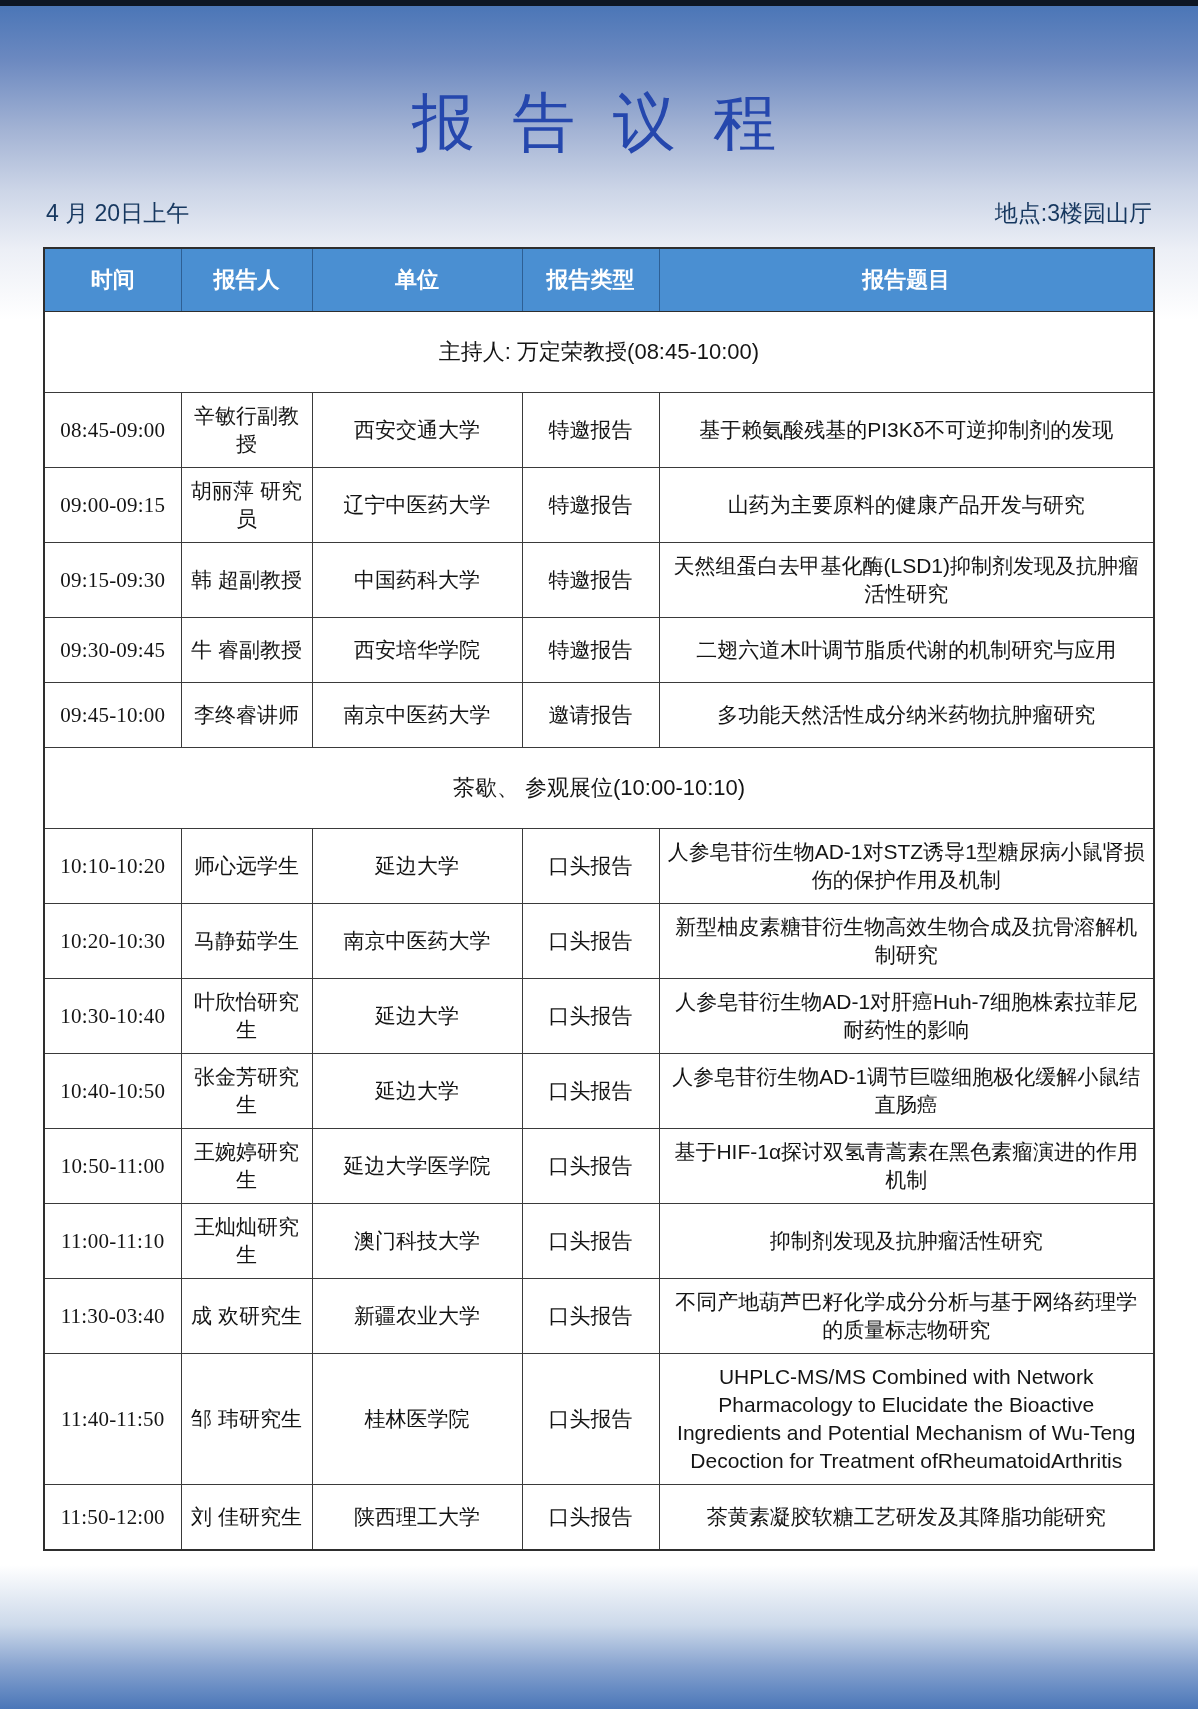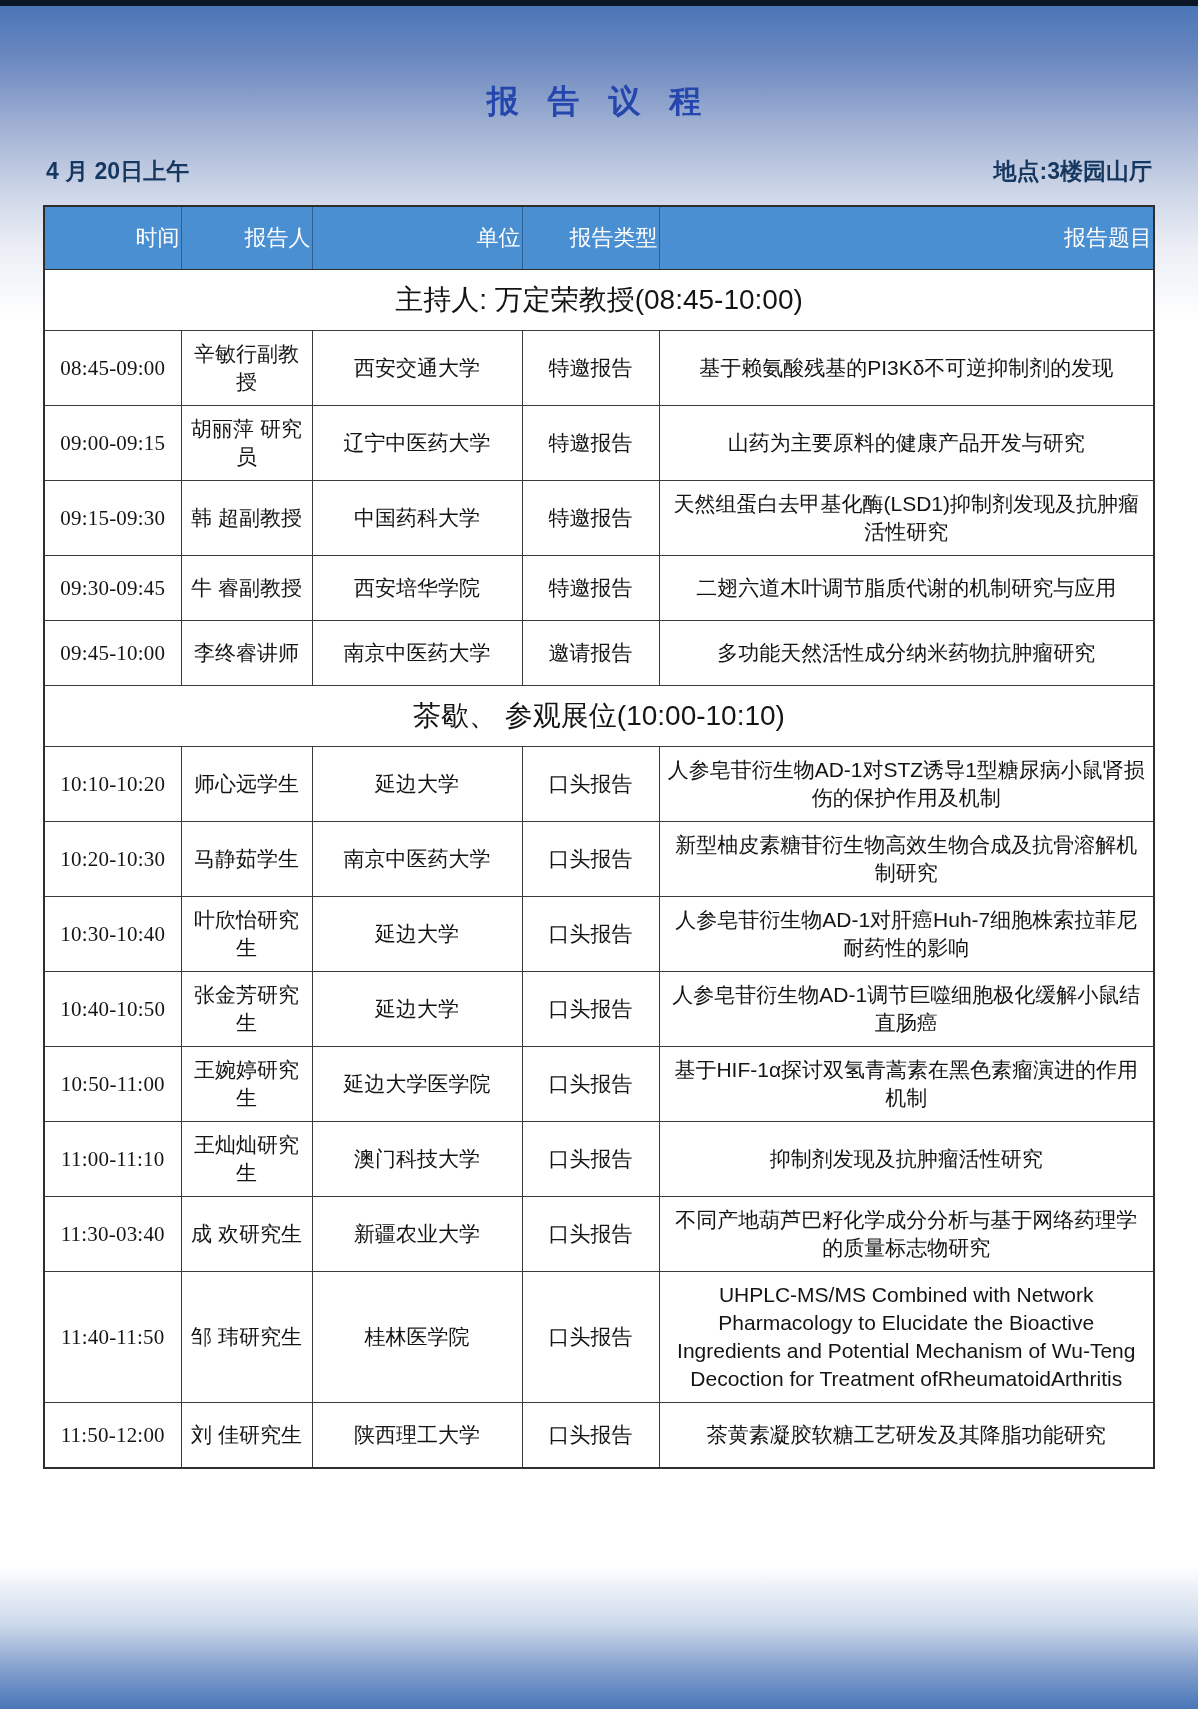--- a/index.html
+++ b/index.html
@@ -16,55 +16,55 @@
       #eceff6 250px,
       #ffffff 320px,
       #ffffff 1565px,
       #ccd9ea 1625px,
       #8aa5d0 1665px,
       #4a76b8 1709px);
   }
   .page-title{
     margin:0;padding-top:80px;
     text-align:center;
-    font-size:32px;font-weight:700;
+    font-size:63px;font-weight:400;
     letter-spacing:10px;
     color:var(--title-blue,#2547ad);
   }
   .date-row{
     width:1106px;margin:32px auto 0 auto;
     display:flex;justify-content:space-between;align-items:baseline;
-    font-size:23px;font-weight:bold;color:var(--date-navy,#16375f);
+    font-size:23px;font-weight:normal;color:var(--date-navy,#16375f);
   }
   table.agenda{
     width:1110px;margin:18px auto 0 auto;
     border-collapse:collapse;table-layout:fixed;
     background:#ffffff;
     border:2px solid #2e2e2e;
   }
   table.agenda th, table.agenda td{
     border:1px solid #3a3a3a;
     vertical-align:middle;
   }
   table.agenda thead th{
     background:var(--header-bg,#4a8fd2);
-    color:#ffffff;font-size:22px;font-weight:normal;
-    height:60px;text-align:right;
+    color:#ffffff;font-size:22px;font-weight:bold;
+    height:60px;text-align:center;
     border-color:#2e5f94;border-bottom-color:#2e2e2e;
   }
   table.agenda td{
     font-size:21px;color:#141414;
     text-align:center;
     padding:9px 6px;
     line-height:28px;
   }
   tr.talk-row td{height:46px;}
   td.time{font-family:"Liberation Serif",serif;font-size:19.5px;letter-spacing:0.2px;}
   td.title{text-align:left;padding-left:13px;padding-right:10px;}
-  tr.session-row td{height:50px;font-size:28px;padding:5px 8px;}
+  tr.session-row td{height:50px;font-size:22px;padding:15px 8px;}
   .session-highlight{color:var(--forum-highlight,#3b3bd8);}
 </style>
 </head>
 <body>
 
 <div class="page">
 
   <h1 class="page-title">报 告 议 程</h1>
 
   <div class="date-row">

